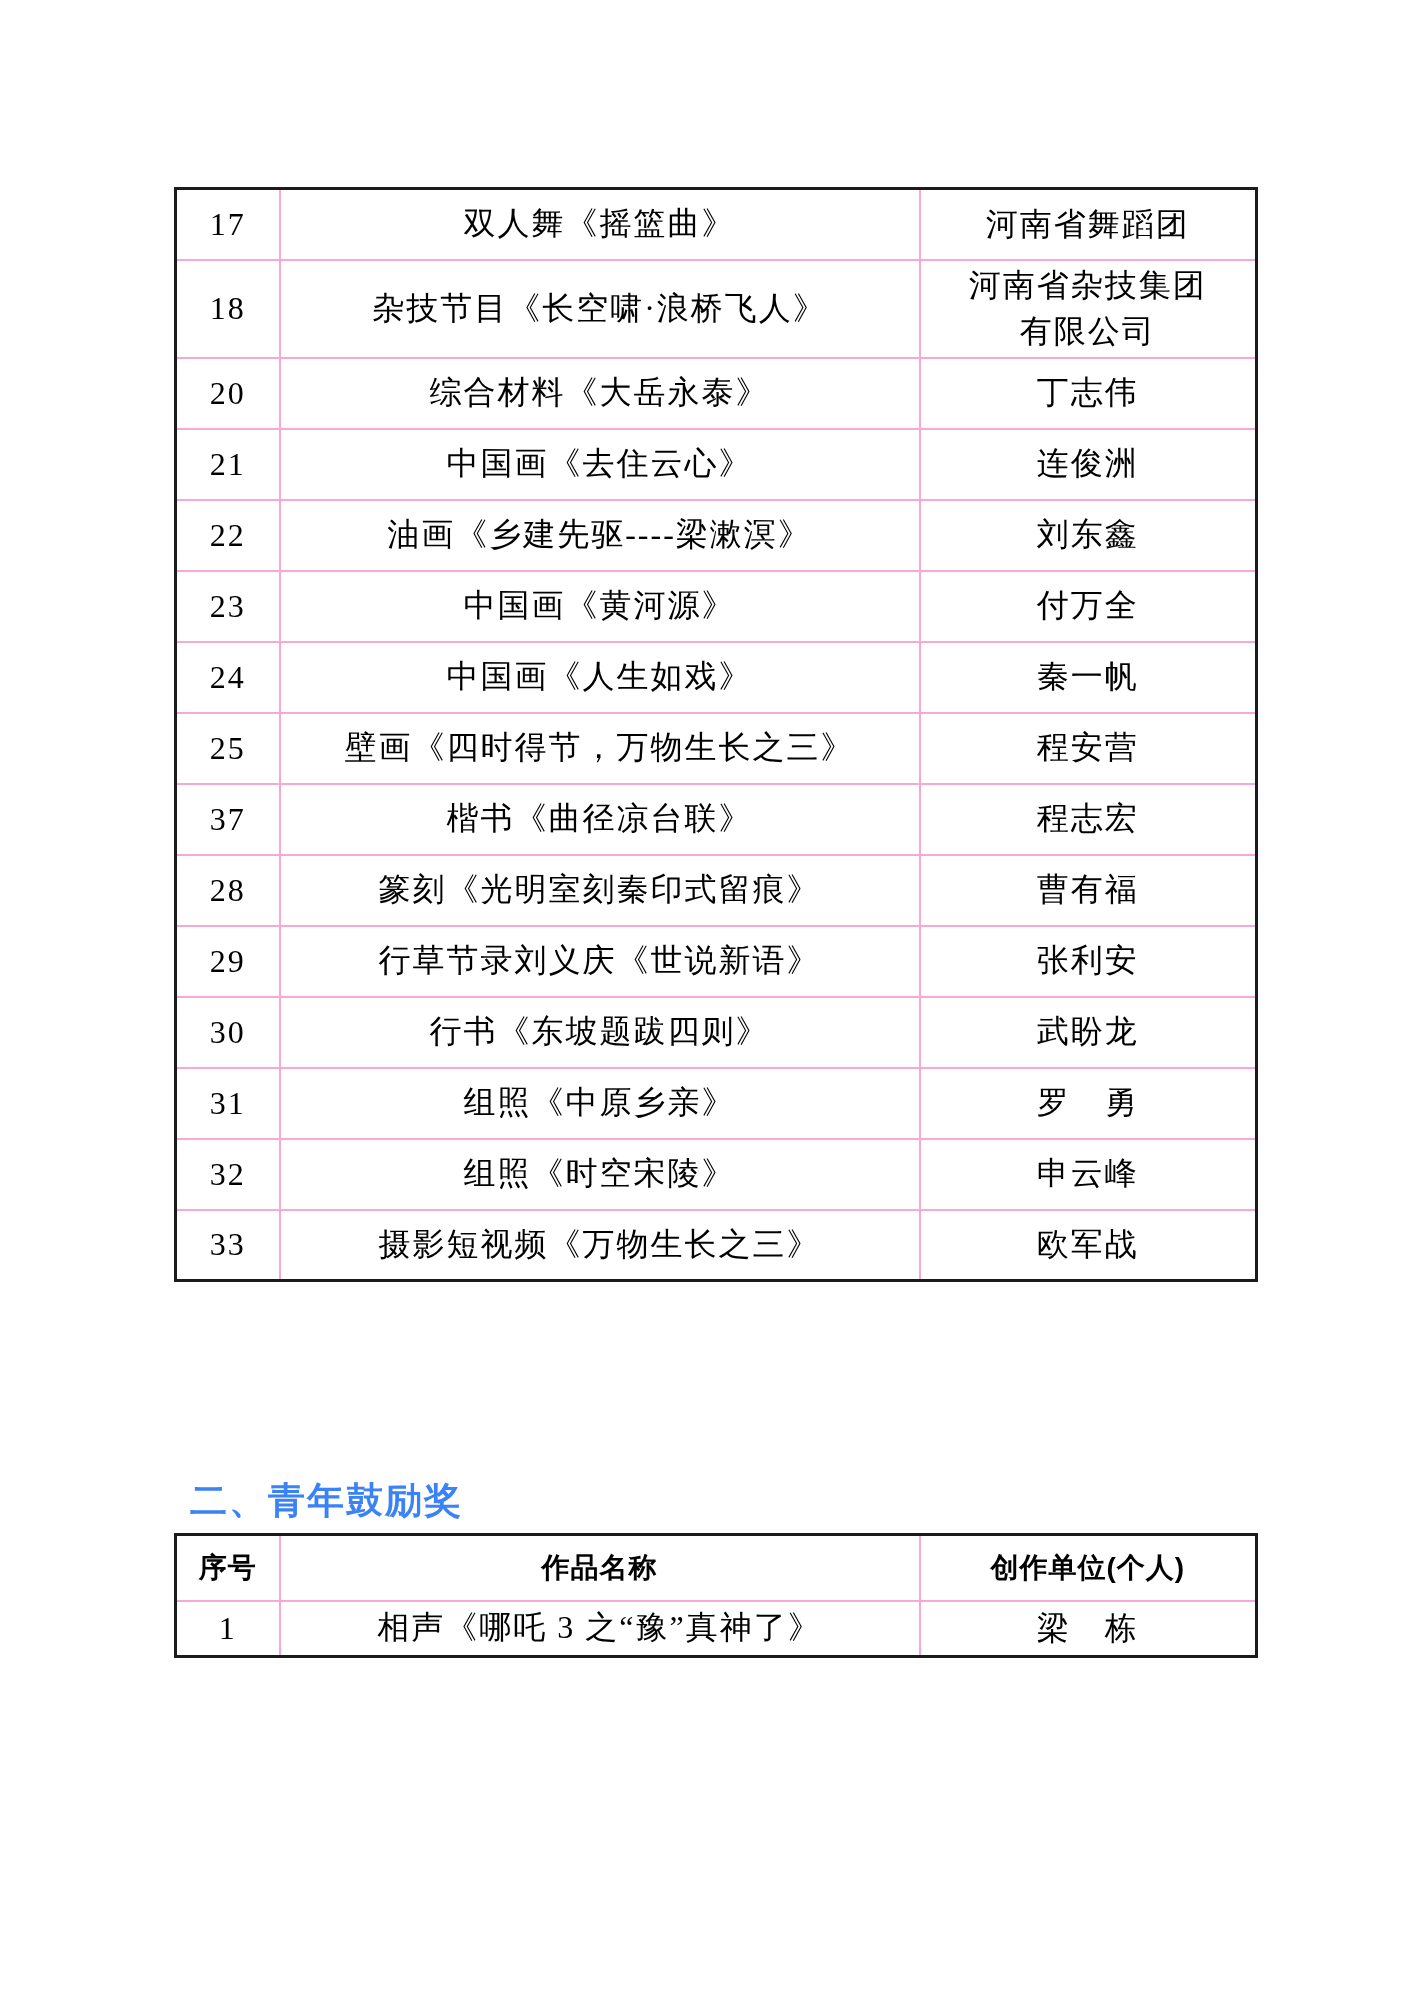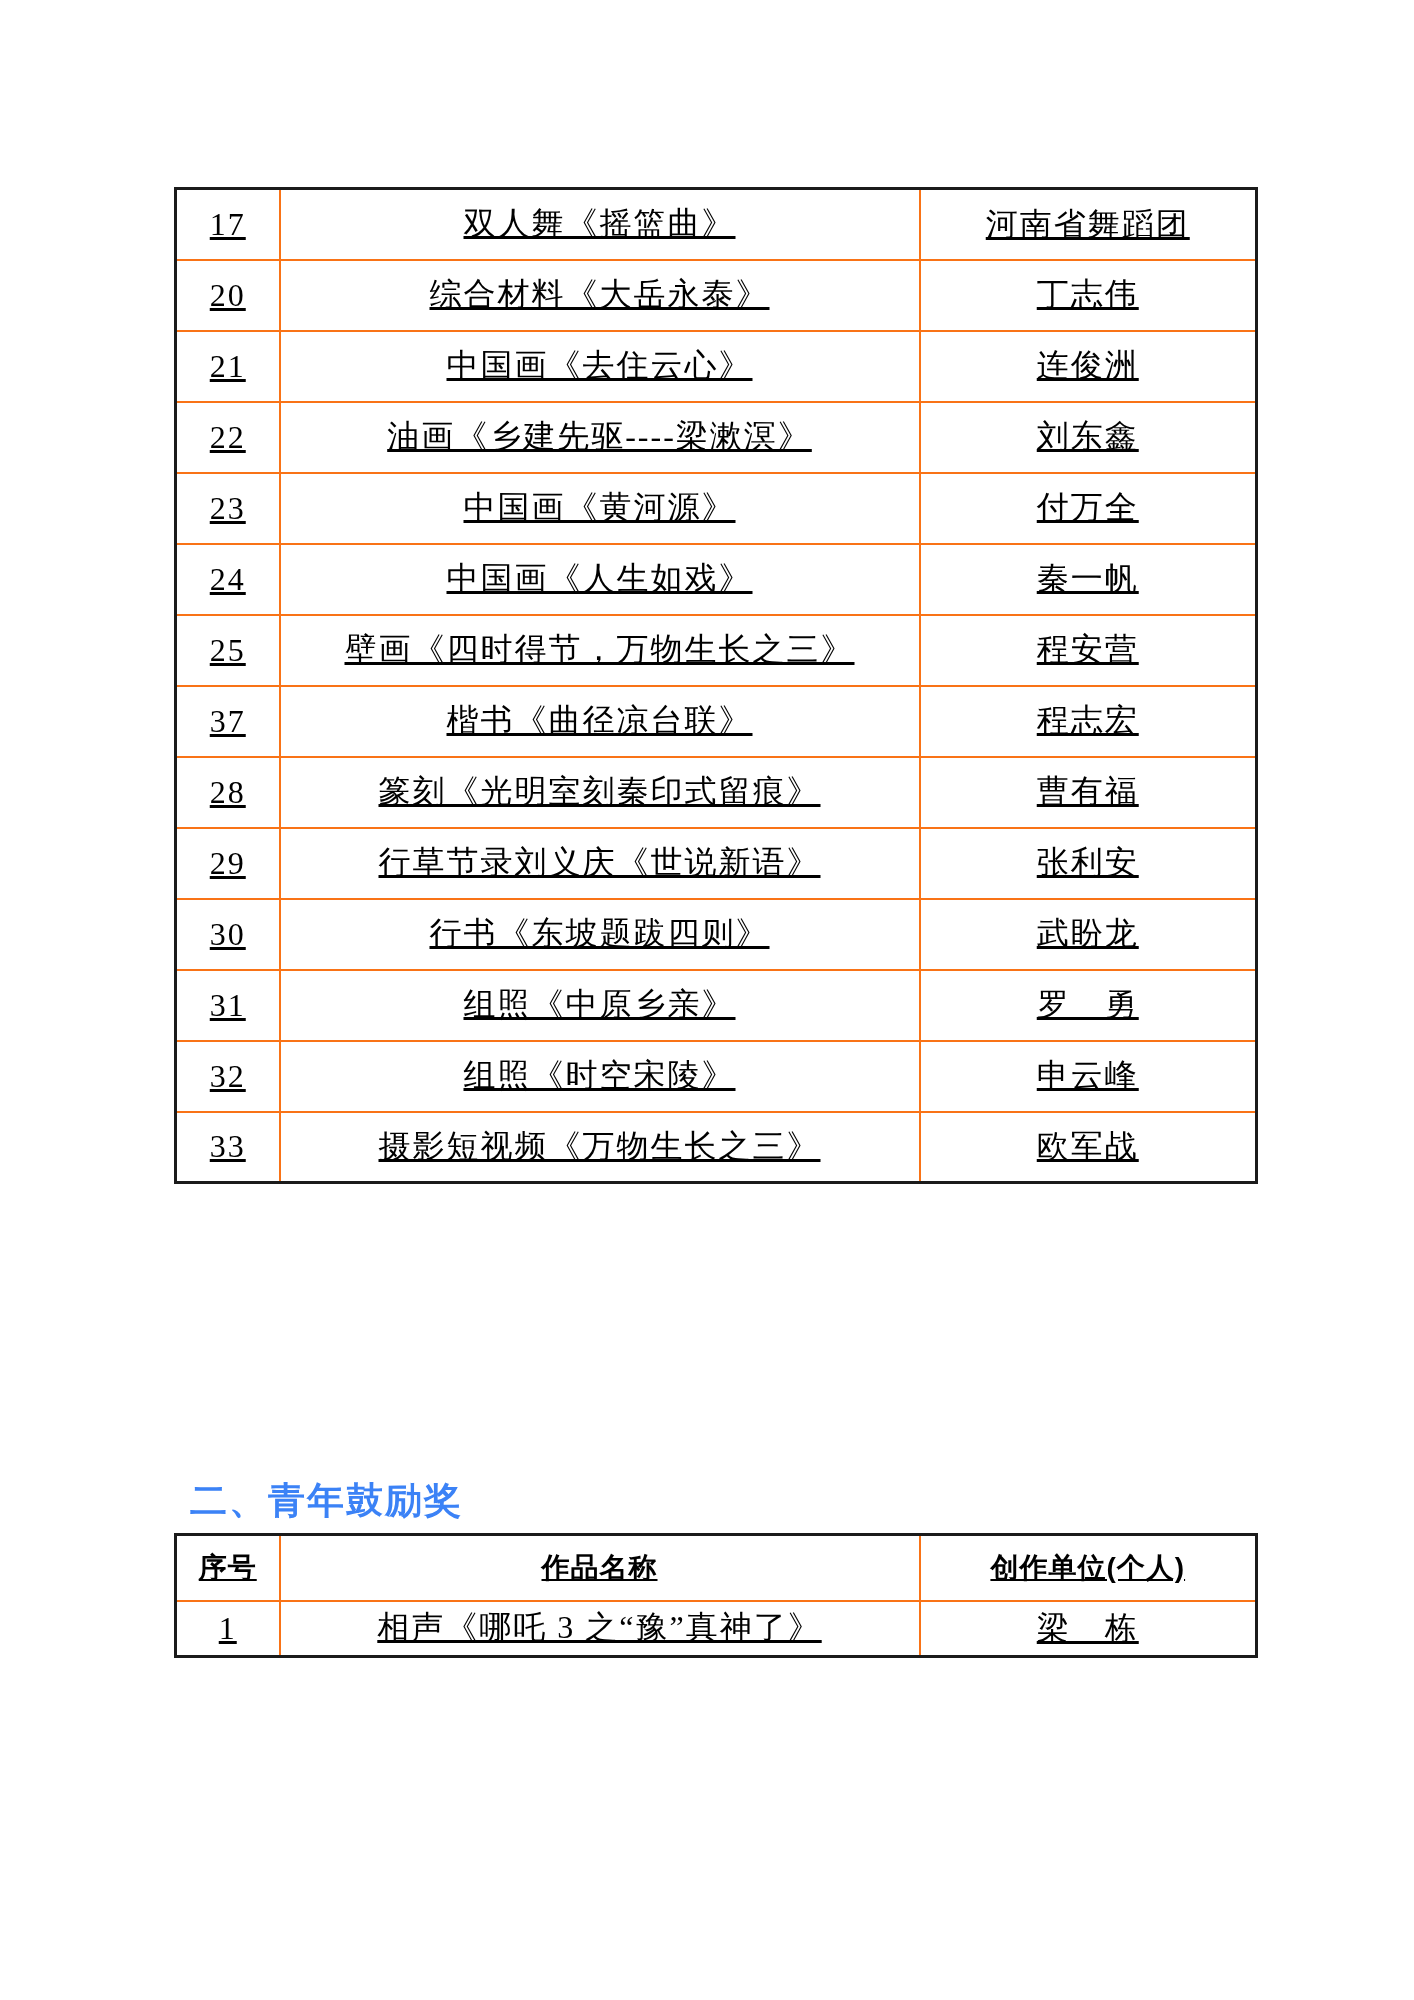--- a/index.html
+++ b/index.html
@@ -14,29 +14,28 @@
   table.doc-table {
     position: absolute;
     border-collapse: collapse;
     table-layout: fixed;
     background: #ffffff;
     border: 3px solid #1b1b1b;
   }
   #table1 { left: 174px; top: 187px; }
   #table2 { left: 174px; top: 1533px; }
   .doc-table td, .doc-table th {
-    border: 2px solid #f97316;
+    border: 2px solid #f9a8d4;
     text-align: center;
     vertical-align: middle;
     padding: 0;
     font-size: 32px;
     font-weight: normal;
     letter-spacing: 2px;
     overflow: hidden;
-    text-decoration: underline;
   }
   col.c-no   { width: 104px; }
   col.c-work { width: 640px; }
   col.c-unit { width: 337px; }
   #table1 tr { height: 71px; }
   #table1 tr.tall { height: 98px; }
   .cell-no { letter-spacing: 0; }
   .cell-unit { white-space: pre-line; line-height: 1.42; }
   #table2 th {
     font-family: "Liberation Sans", "DejaVu Sans", sans-serif;
@@ -64,20 +63,26 @@
   <colgroup>
       <col class="c-no">
       <col class="c-work">
       <col class="c-unit">
     </colgroup>
   <tbody>
     <tr>
       <td class="cell-no">17</td>
       <td class="cell-work">双人舞《摇篮曲》</td>
       <td class="cell-unit">河南省舞蹈团</td>
+    </tr>
+    <tr class="tall">
+      <td class="cell-no">18</td>
+      <td class="cell-work">杂技节目《长空啸·浪桥飞人》</td>
+      <td class="cell-unit">河南省杂技集团
+有限公司</td>
     </tr>
     <tr>
       <td class="cell-no">20</td>
       <td class="cell-work">综合材料《大岳永泰》</td>
       <td class="cell-unit">丁志伟</td>
     </tr>
     <tr>
       <td class="cell-no">21</td>
       <td class="cell-work">中国画《去住云心》</td>
       <td class="cell-unit">连俊洲</td>

